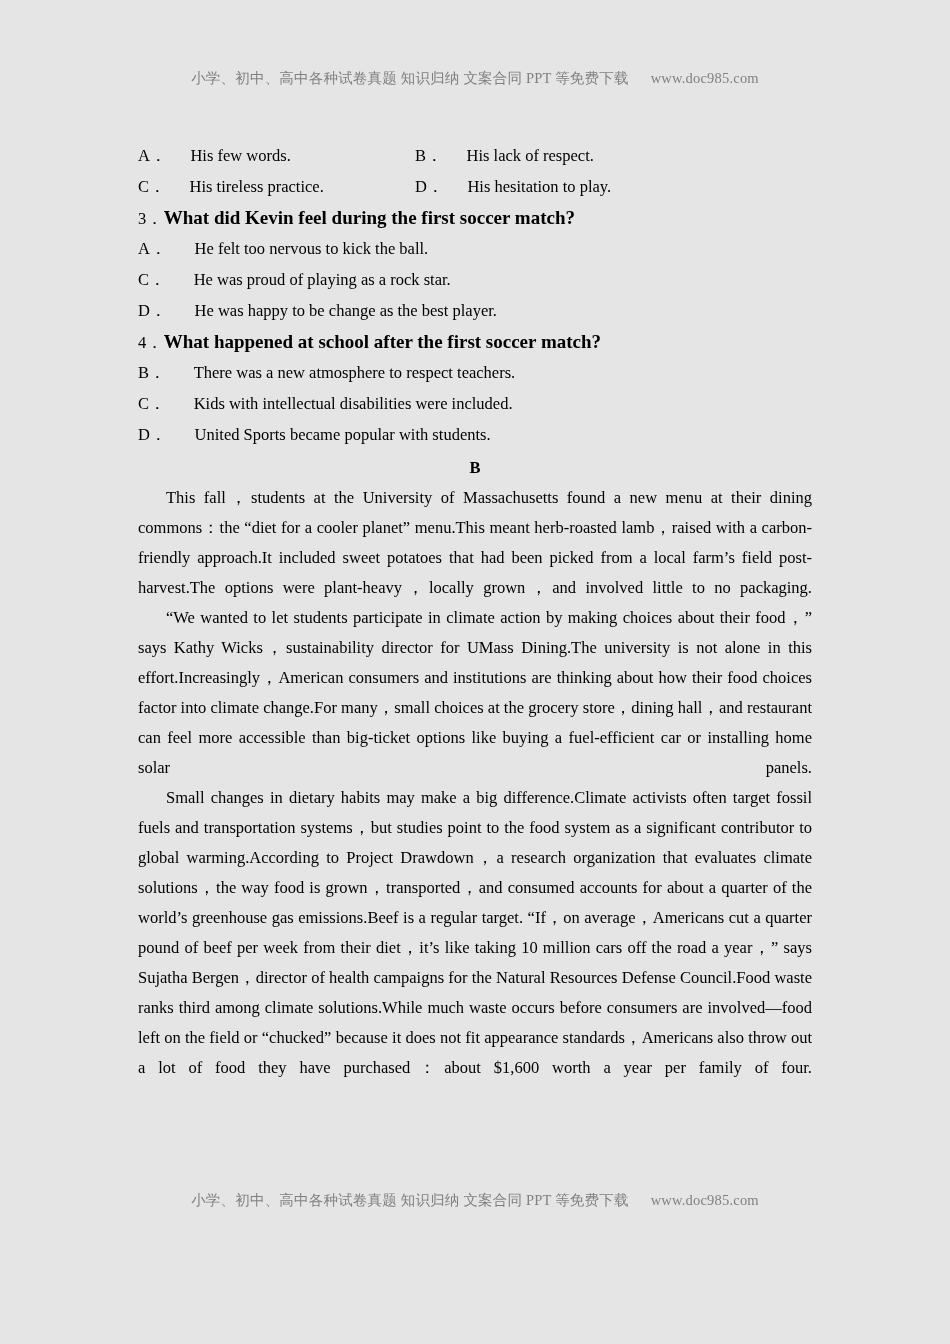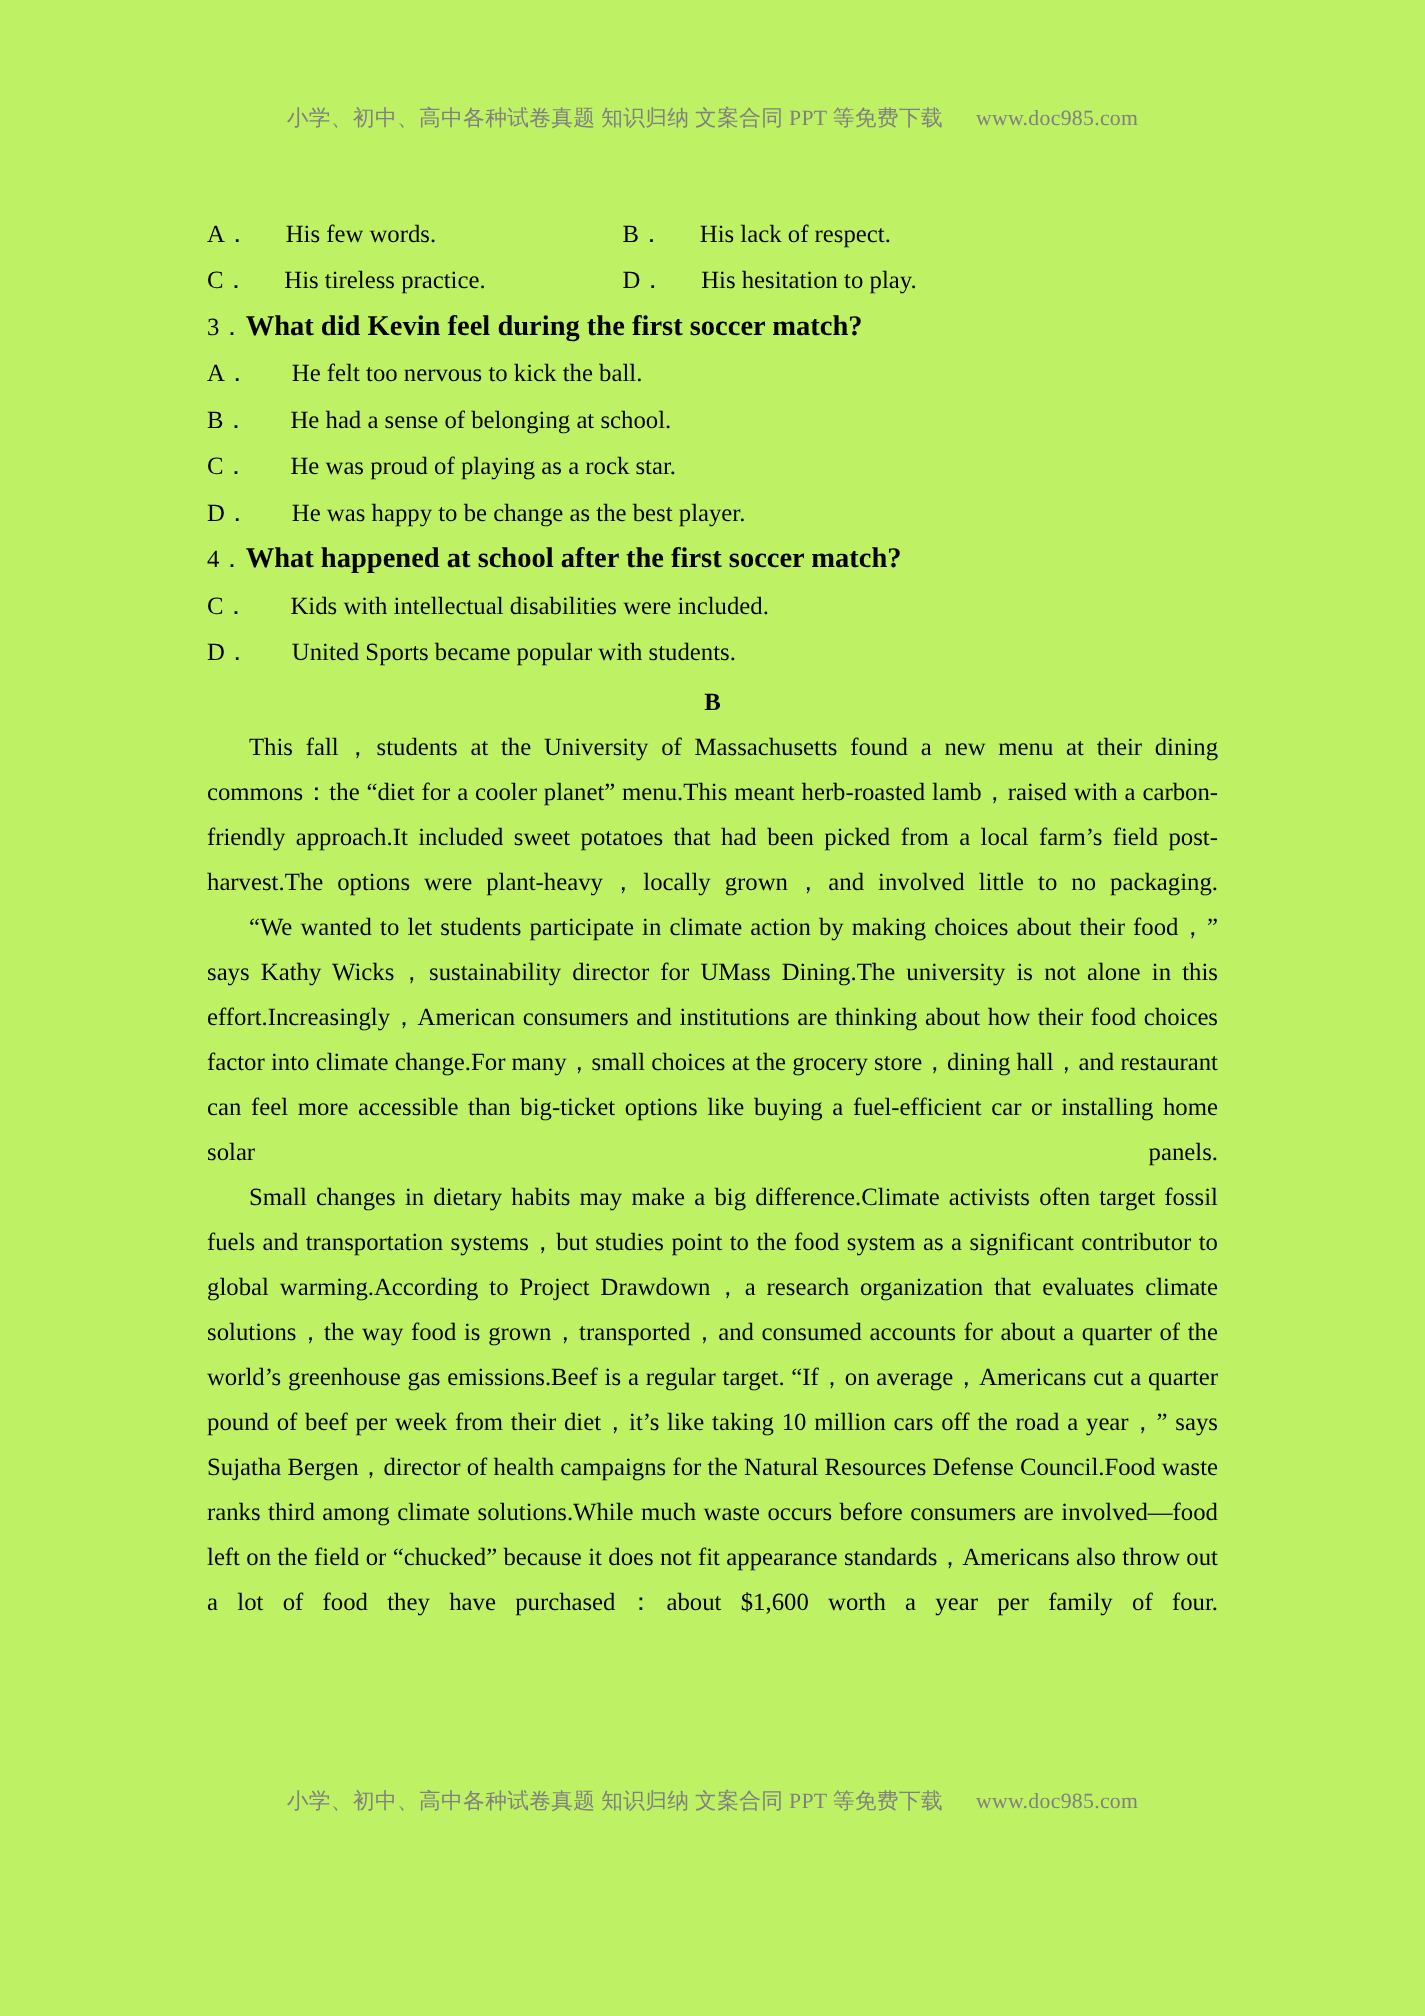--- a/index.html
+++ b/index.html
@@ -15,21 +15,21 @@
     color: #000000;
     overflow: hidden;
   }
 
   .page {
     position: absolute;
     left: 0;
     top: 0;
     width: 950px;
     height: 1344px;
-    background: #bef264;
+    background: #e5e5e5;
   }
 
   
   .watermark {
     position: absolute;
     left: 0;
     width: 950px;
     text-align: center;
     color: #808080;
     font-size: 14.5px;
@@ -158,39 +158,39 @@
     <div>
       <div class="q-row">
         <span class="q-num">3．</span>
         <span class="q-text">What did Kevin feel during the first soccer match?</span>
       </div>
       <div class="opt-row single">
         <span class="opt-letter">A．</span>
         <span class="opt-text">He felt too nervous to kick the ball.</span>
       </div>
       <div class="opt-row single">
-        <span class="opt-letter">B．</span>
-        <span class="opt-text">He had a sense of belonging at school.</span>
-      </div>
-      <div class="opt-row single">
         <span class="opt-letter">C．</span>
         <span class="opt-text">He was proud of playing as a rock star.</span>
       </div>
       <div class="opt-row single">
         <span class="opt-letter">D．</span>
         <span class="opt-text">He was happy to be change as the best player.</span>
       </div>
     </div>
 
     <div>
       <div class="q-row">
         <span class="q-num">4．</span>
         <span class="q-text">What happened at school after the first soccer match?</span>
       </div>
       <div class="opt-row single">
+        <span class="opt-letter">B．</span>
+        <span class="opt-text">There was a new atmosphere to respect teachers.</span>
+      </div>
+      <div class="opt-row single">
         <span class="opt-letter">C．</span>
         <span class="opt-text">Kids with intellectual disabilities were included.</span>
       </div>
       <div class="opt-row single">
         <span class="opt-letter">D．</span>
         <span class="opt-text">United Sports became popular with students.</span>
       </div>
     </div>
 
     <div class="section-letter">B</div>

